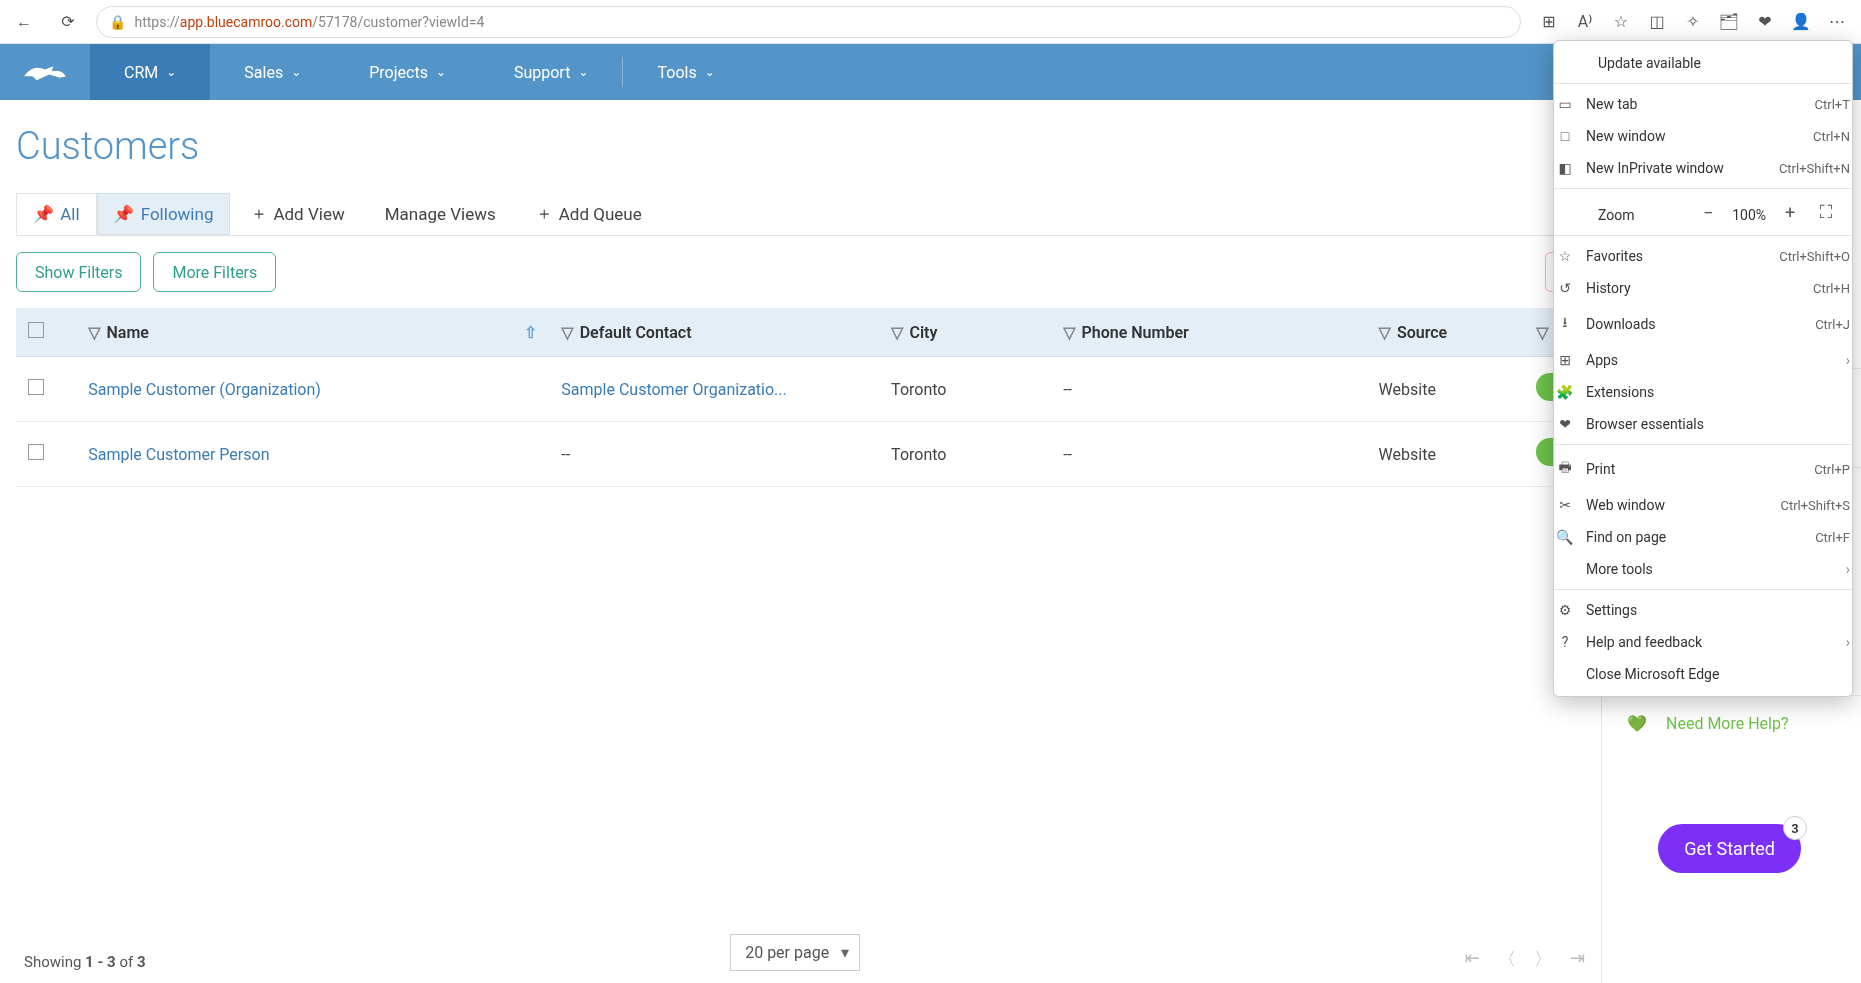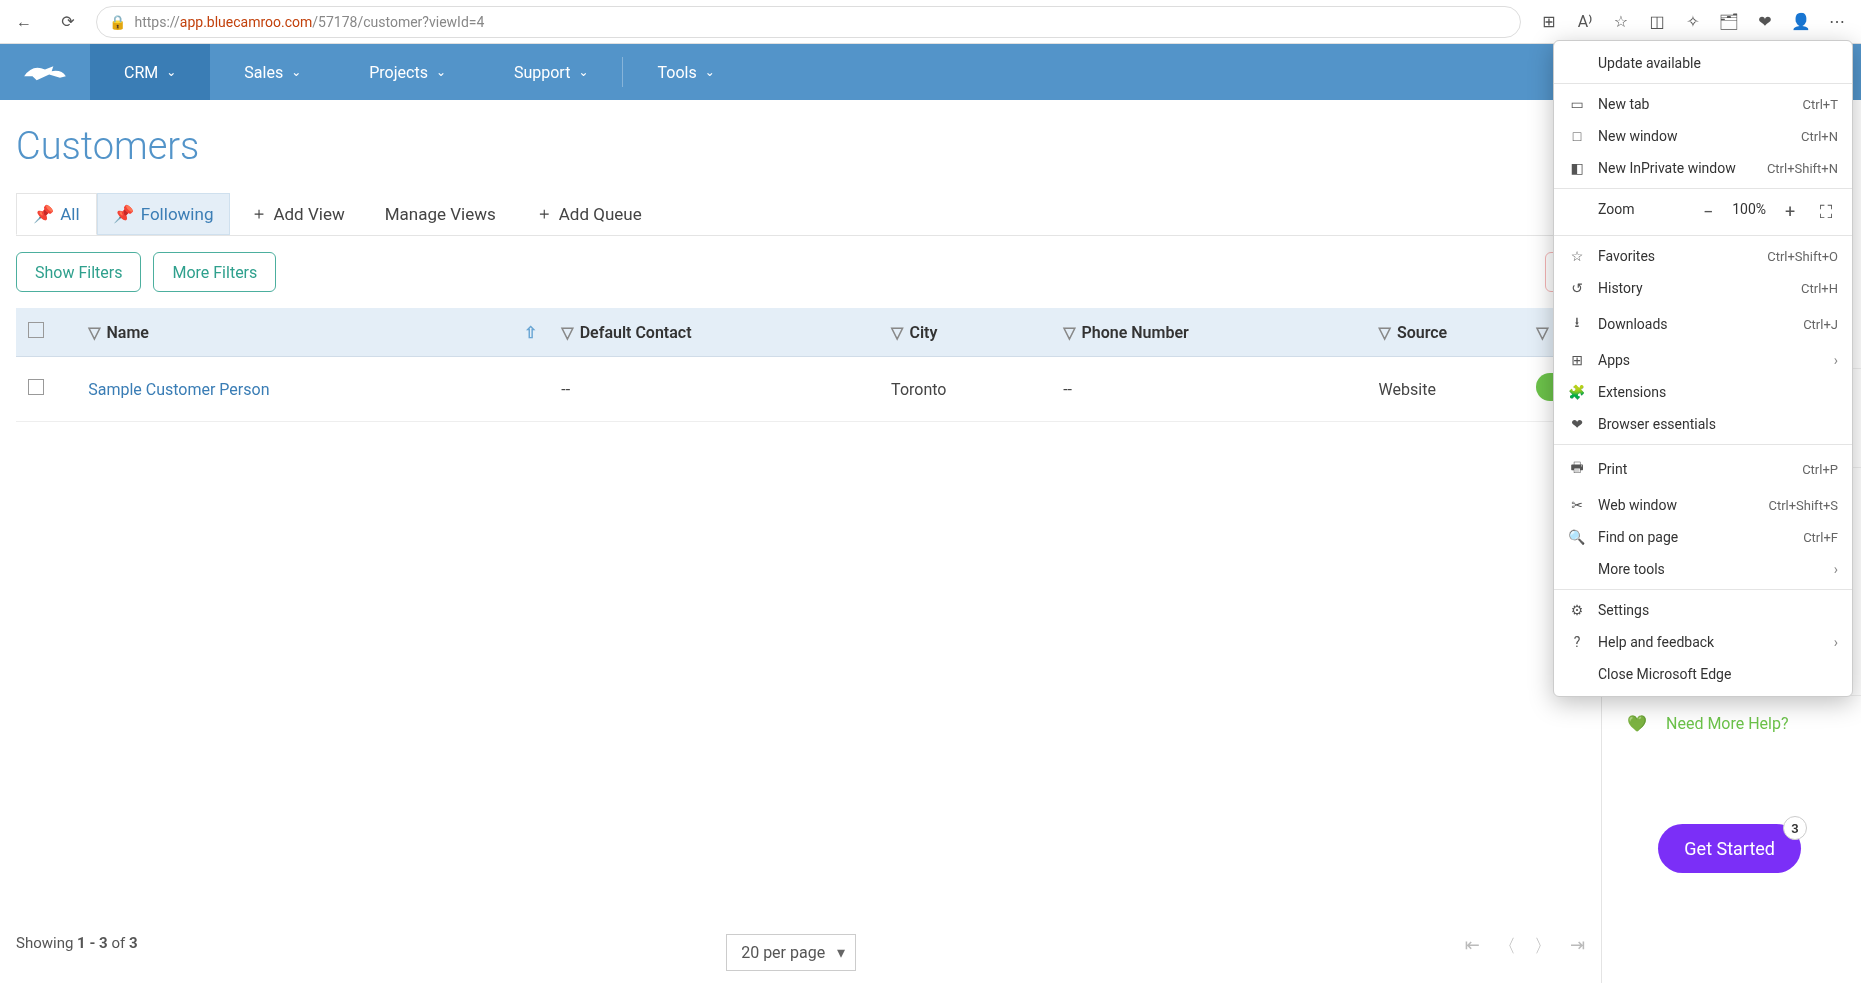--- a/index.html
+++ b/index.html
@@ -45,43 +45,43 @@
 .table { width: 100%; border-collapse: collapse; }
 .table thead th { background: #e4eef7; text-align: left; padding: 14px 12px; font-size: 16px; color: #333; font-weight: 600; border-bottom: 1px solid #d0dce8; }
 .table thead th .filter-ic { margin-right: 6px; color: #888; }
 .table tbody td { padding: 16px 12px; border-bottom: 1px solid #eee; font-size: 16px; color: #444; }
 .table tbody td a { color: #3a7db5; text-decoration: none; }
 .cbx { width: 16px; height: 16px; border: 1.5px solid #999; display: inline-block; }
 .sort-up { float: right; color: #6aa6d4; }
 .status-pill { width: 18px; height: 28px; background: #6cc24a; border-radius: 14px 0 0 14px; display: inline-block; }
 
 
-.footer { position: absolute; bottom: 12px; left: 16px; right: 16px; display: flex; align-items: flex-start; font-size: 15px; color: #555; }
+.footer { position: absolute; bottom: 12px; left: 24px; right: 16px; display: flex; align-items: flex-end; font-size: 15px; color: #555; }
 .per-page { margin: 0 auto; border: 1px solid #ccc; padding: 8px 30px 8px 14px; font-size: 16px; position: relative; }
 .per-page::after { content: "▾"; position: absolute; right: 10px; color: #666; }
 .pager { display: flex; gap: 18px; color: #bbb; font-size: 18px; margin-left:20px;}
 
 
 .right-panel { width: 260px; border-left: 1px solid #e4e4e4; padding: 18px 0; }
 .user-block { display: flex; align-items: center; gap: 12px; padding: 0 18px 18px; }
 .avatar-circle { width: 54px; height: 54px; border: 2px solid #5394c9; border-radius: 50%; display: flex; align-items: center; justify-content: center; }
 .rp-item { display: flex; align-items: center; gap: 18px; padding: 12px 24px; color: #3a7db5; font-size: 16px; cursor: pointer; }
 .rp-item .ic { width: 22px; color: #5394c9; display:flex; justify-content:center; }
 .rp-item.help { color: #6cc24a; }
 .rp-sep { height: 1px; background: #eee; margin: 6px 0; }
 
 
 .ctx-menu { position: absolute; top: 40px; right: 8px; width: 300px; background: #fff; border: 1px solid #ccc; border-radius: 6px; box-shadow: 0 6px 24px rgba(0,0,0,0.25); font-size: 14px; color: #333; z-index: 100; padding: 6px 0; }
-.ctx-item { display: flex; align-items: center; padding: 8px 14px; gap: 12px; cursor: pointer; }
+.ctx-item { display: flex; align-items: center; padding: 8px 2px; gap: 12px; cursor: pointer; }
 .ctx-ic { width: 18px; display: flex; justify-content: center; color: #555; }
 .ctx-label { flex: 1; }
 .ctx-short { color: #666; font-size: 13px; }
 .ctx-arrow { color: #888; }
 .ctx-sep { height: 1px; background: #e4e4e4; margin: 4px 0; }
-.ctx-zoom { display: flex; align-items: flex-start; padding: 8px 14px; gap: 12px; }
+.ctx-zoom { display: flex; align-items: flex-end; padding: 8px 14px; gap: 12px; }
 .ctx-zoom .zlabel { margin-left: 30px; flex:1; }
 .ctx-zoom .zbtn { width: 24px; text-align: center; cursor: pointer; font-size: 18px; color: #555; }
 
 
 .get-started { position: absolute; bottom: 110px; right: 60px; background: #7b2ff7; color: #fff; padding: 14px 26px; border-radius: 28px; font-size: 18px; cursor: pointer; }
 .gs-badge { position: absolute; top: -8px; right: -6px; background: #fff; color: #333; border: 1px solid #ccc; width: 24px; height: 24px; border-radius: 50%; display: flex; align-items: center; justify-content: center; font-size: 13px; font-weight: 600; }
 
 .chev::after{content:"⌄"; font-size:12px; margin-left:2px; position:relative; top:-2px;}
 </style>
 </head>
@@ -194,20 +194,29 @@
           <th style="width:230px"><span class="filter-ic">▽</span><span>Default Contact</span></th>
           <th style="width:120px"><span class="filter-ic">▽</span><span>City</span></th>
           <th style="width:220px"><span class="filter-ic">▽</span><span>Phone Number</span></th>
           <th style="width:110px"><span class="filter-ic">▽</span><span>Source</span></th>
           <th style="width:30px"><span class="filter-ic">▽</span></th>
         </tr>
       </thead>
       <tbody id="tbody">
           <tr>
             <td><span class="cbx"></span></td>
+            <td><a href="#">Sample Customer (Organization)</a></td>
+            <td><a href="#">Sample Customer Organizatio...</a></td>
+            <td>Toronto</td>
+            <td>--</td>
+            <td>Website</td>
+            <td><span class="status-pill"></span></td>
+          </tr>
+          <tr>
+            <td><span class="cbx"></span></td>
             <td><a href="#">Sample Customer Person</a></td>
             <td>--</td>
             <td>Toronto</td>
             <td>--</td>
             <td>Website</td>
             <td><span class="status-pill"></span></td>
           </tr>
         </tbody>
     </table>
 

